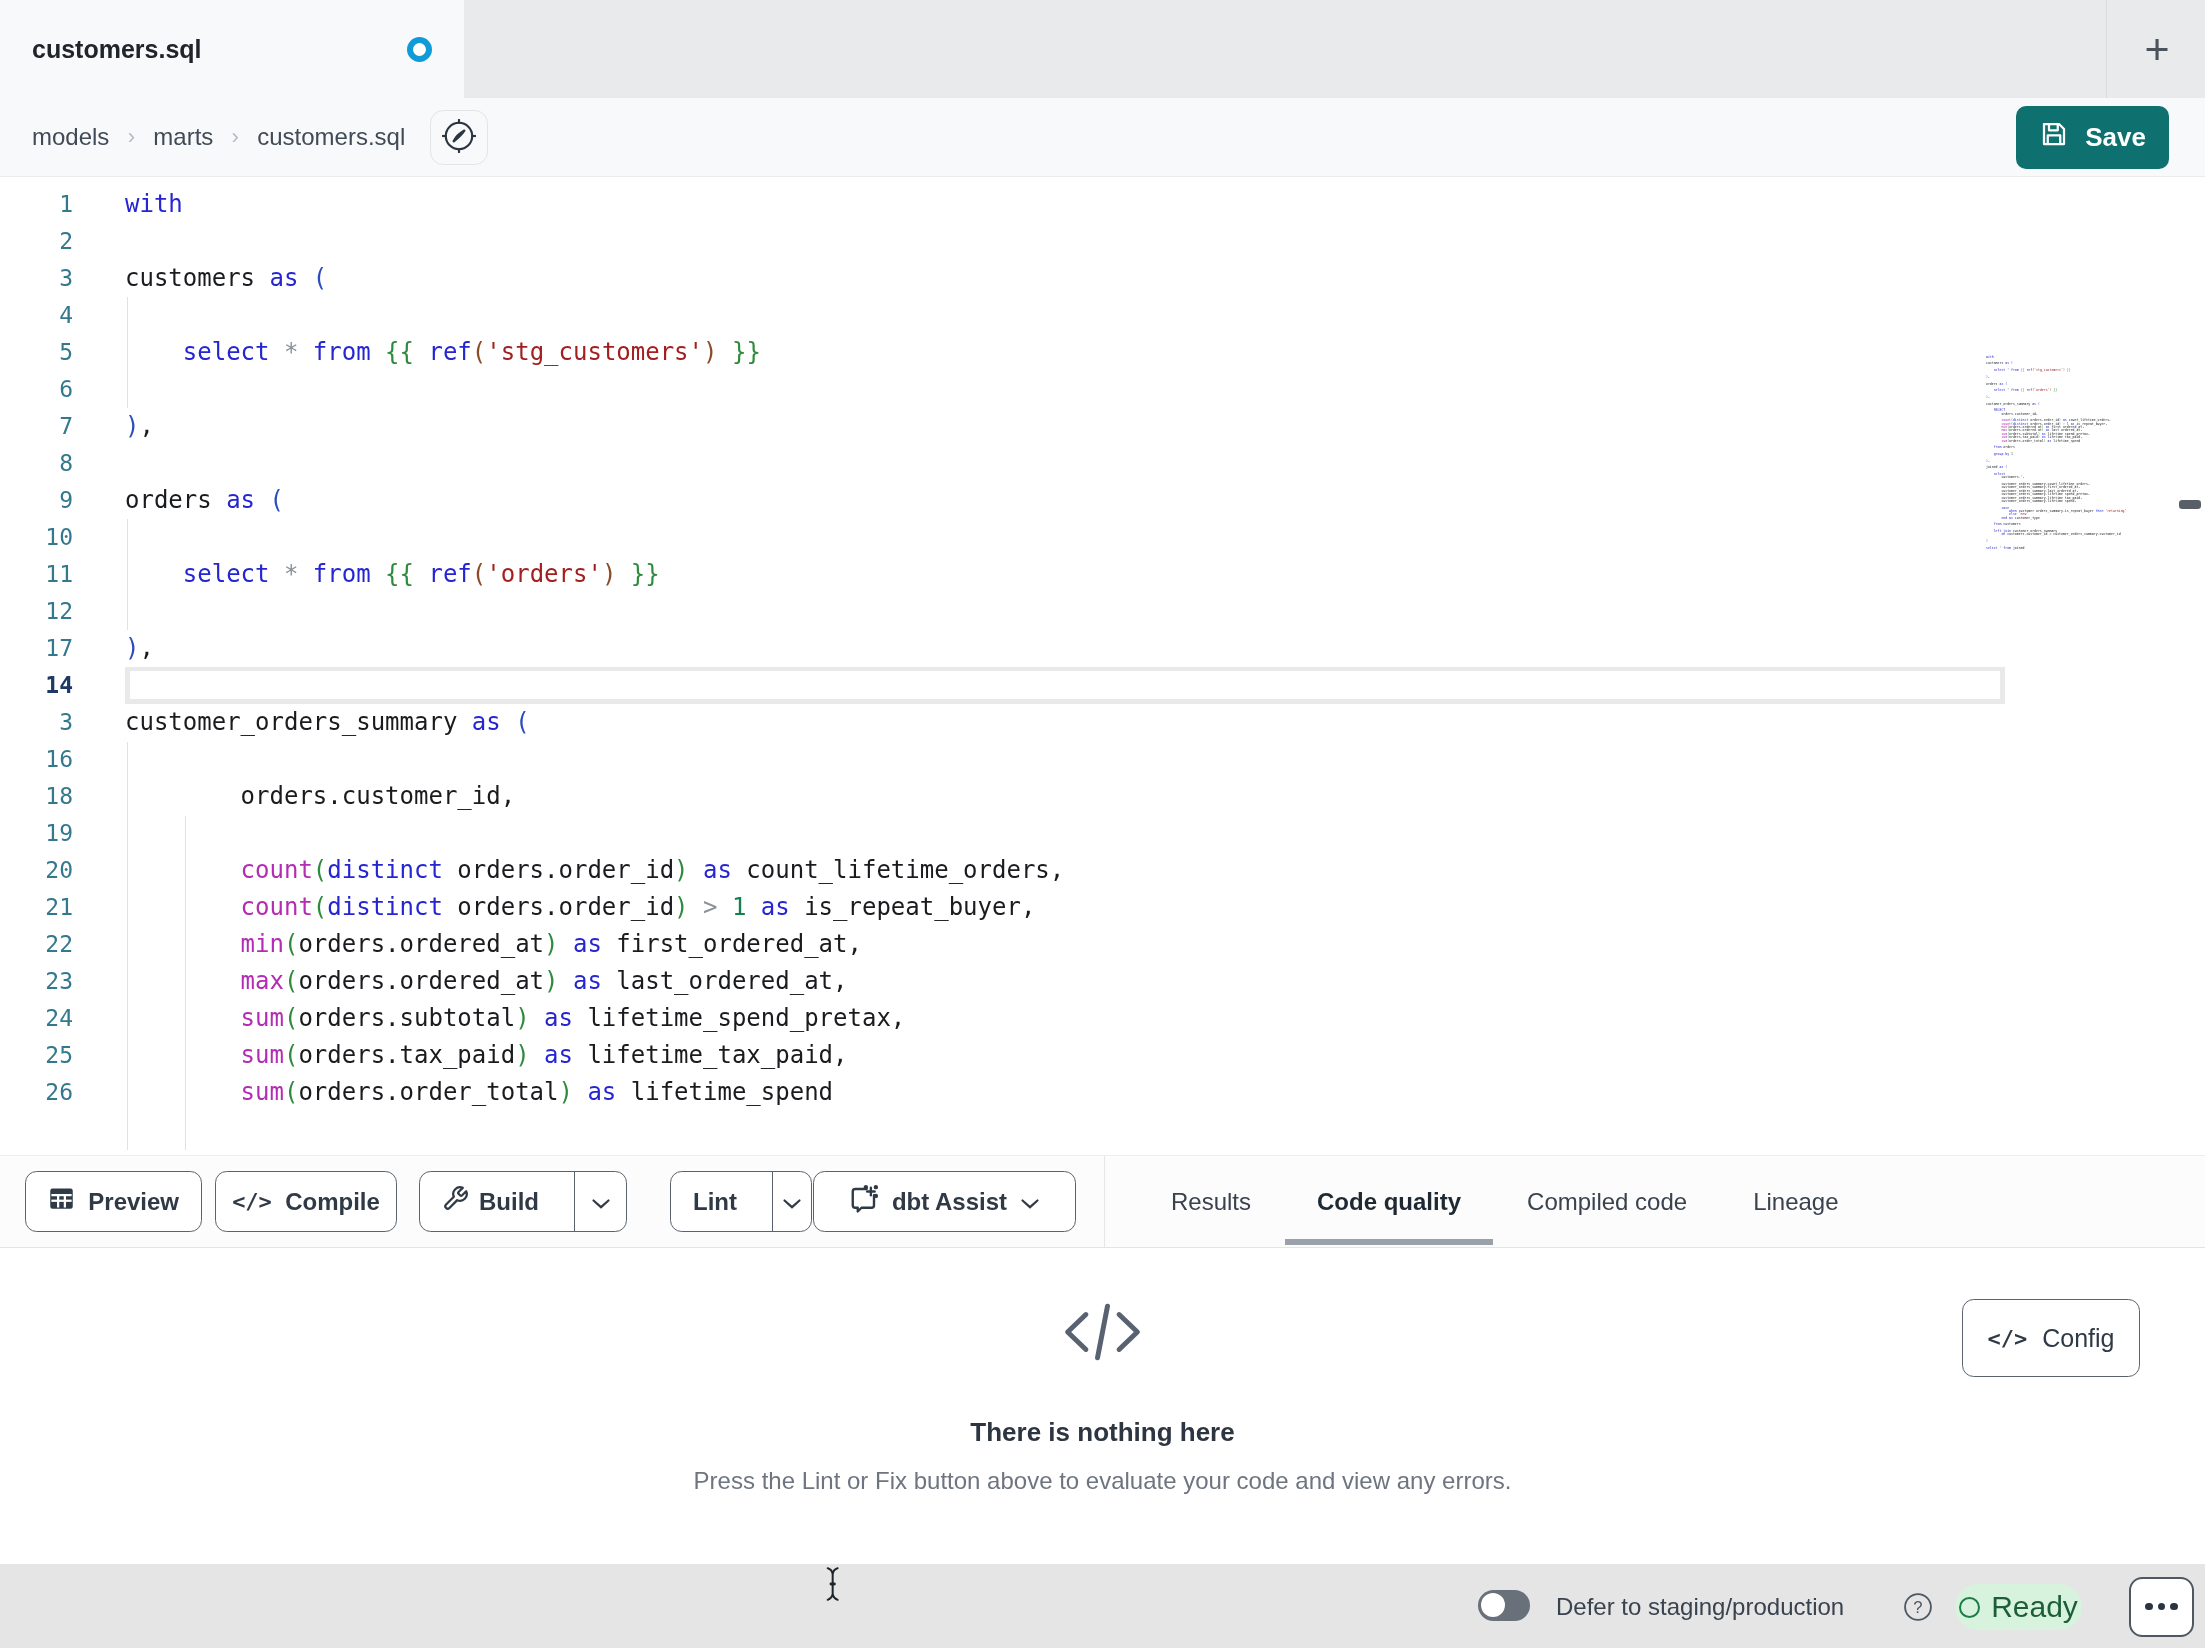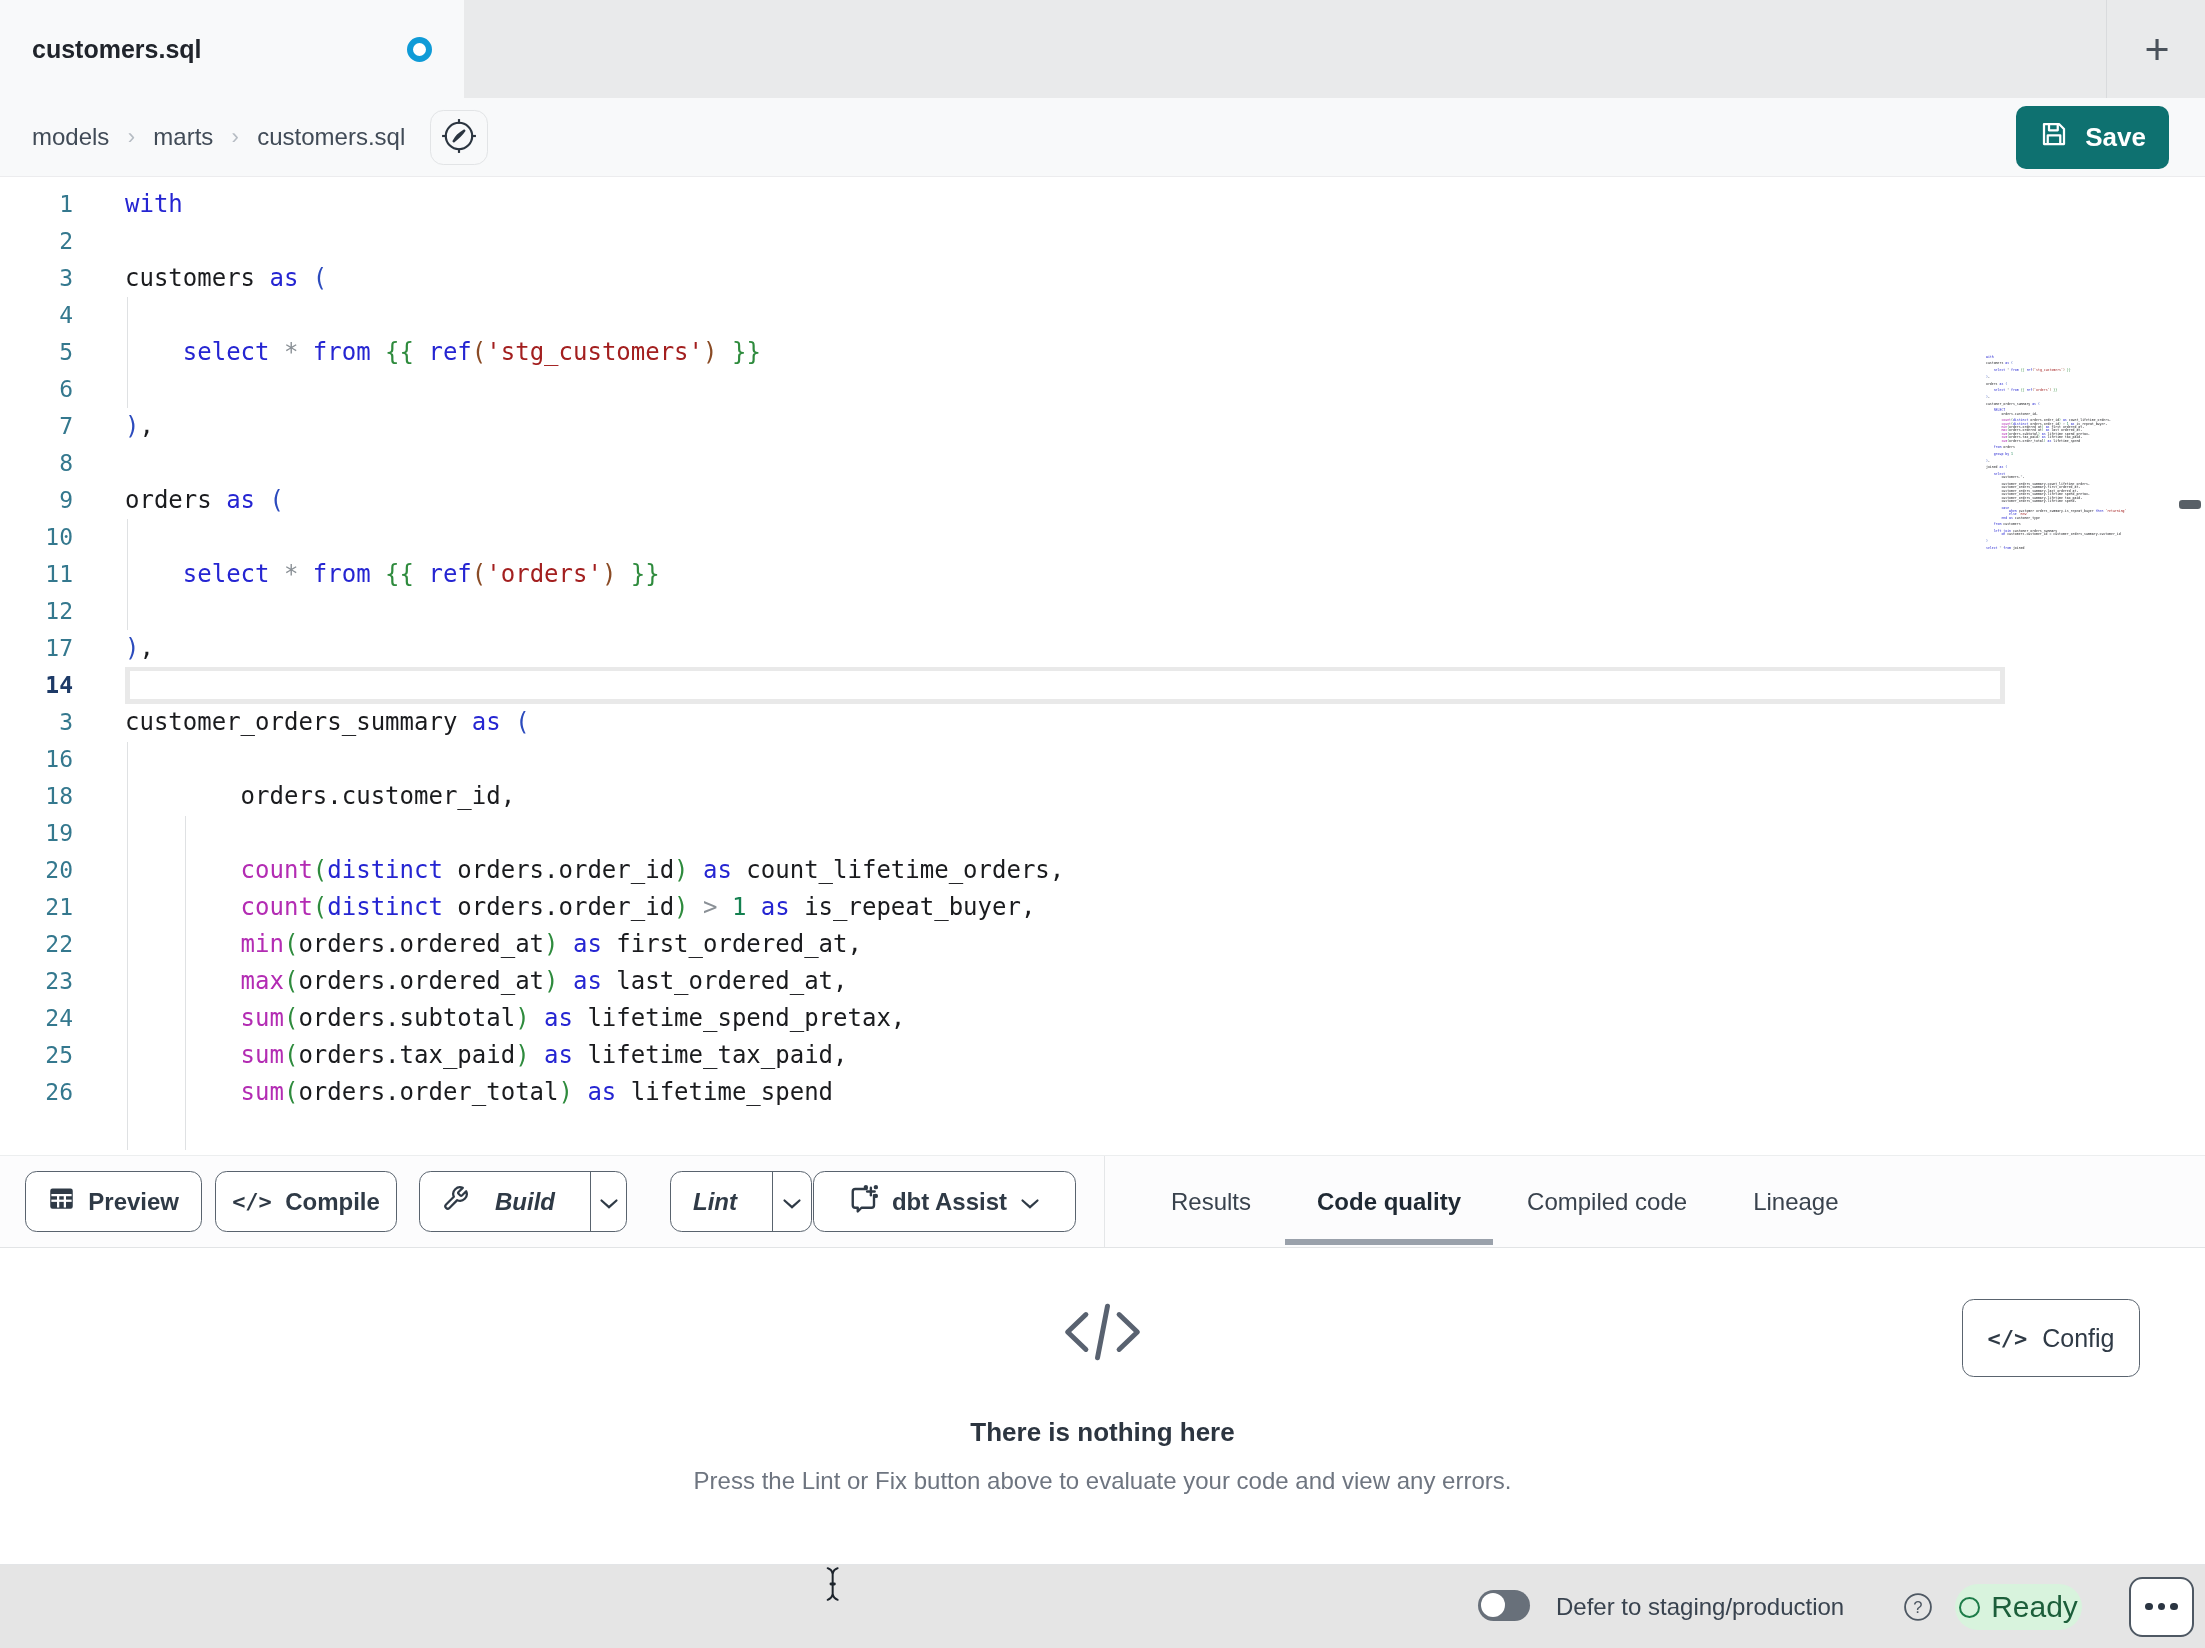--- a/index.html
+++ b/index.html
@@ -50,21 +50,21 @@
   .scroll-thumb { position:absolute; left:2179px; top:322px; width:22px; height:9.2px;
                   background:#585f66; border-radius:3.3px; }
 
   
   .toolbar { position:absolute; left:0; top:1155px; width:2205px; height:93px; background:#fcfcfd;
              border-top:0.8px solid #eceeef; border-bottom:0.8px solid #e2e4e6; }
   .tbtn { position:absolute; top:15px; height:61px; background:#fff; border:1.7px solid #59636e;
           border-radius:11.7px; display:flex; align-items:center; justify-content:center; gap:13.3px;
           font-size:24px; font-weight:600; color:#2f3a46; cursor:pointer; }
   .split { padding:0; }
-  .split .main { display:flex; align-items:center; gap:26px; padding:0 22px; height:100%;font-style:italic; }
+  .split .main { display:flex; align-items:center; gap:10px; padding:0 22px; height:100%; }
   .split .dd { border-left:1.7px solid #59636e; height:100%; width:52px; display:flex;
                align-items:center; justify-content:center; }
   .tb-divider { position:absolute; left:1104px; top:0; width:0.8px; height:100%; background:#e4e6e8; }
   .ftabs { position:absolute; left:1171px; top:0; height:92px; display:flex; gap:66px; }
   .ft-tab { height:100%; display:flex; align-items:center; font-size:24px; color:#39424d;
             position:relative; cursor:pointer; white-space:nowrap; }
   .ft-tab.active { color:#1f2933; font-weight:600; }
   .ft-tab.active::after { content:''; position:absolute; left:-32px; right:-32px; bottom:3.3px;
                           height:5.8px; background:#9aa1ab; }
 

